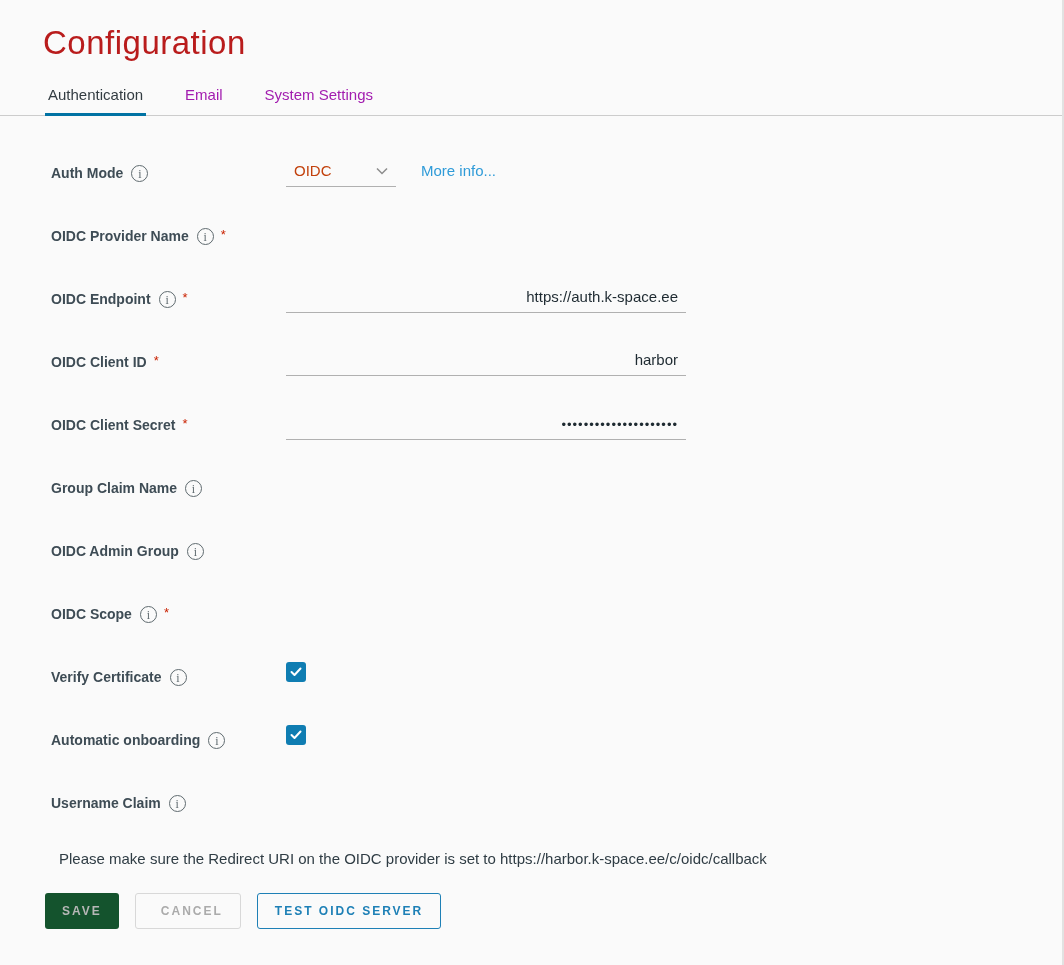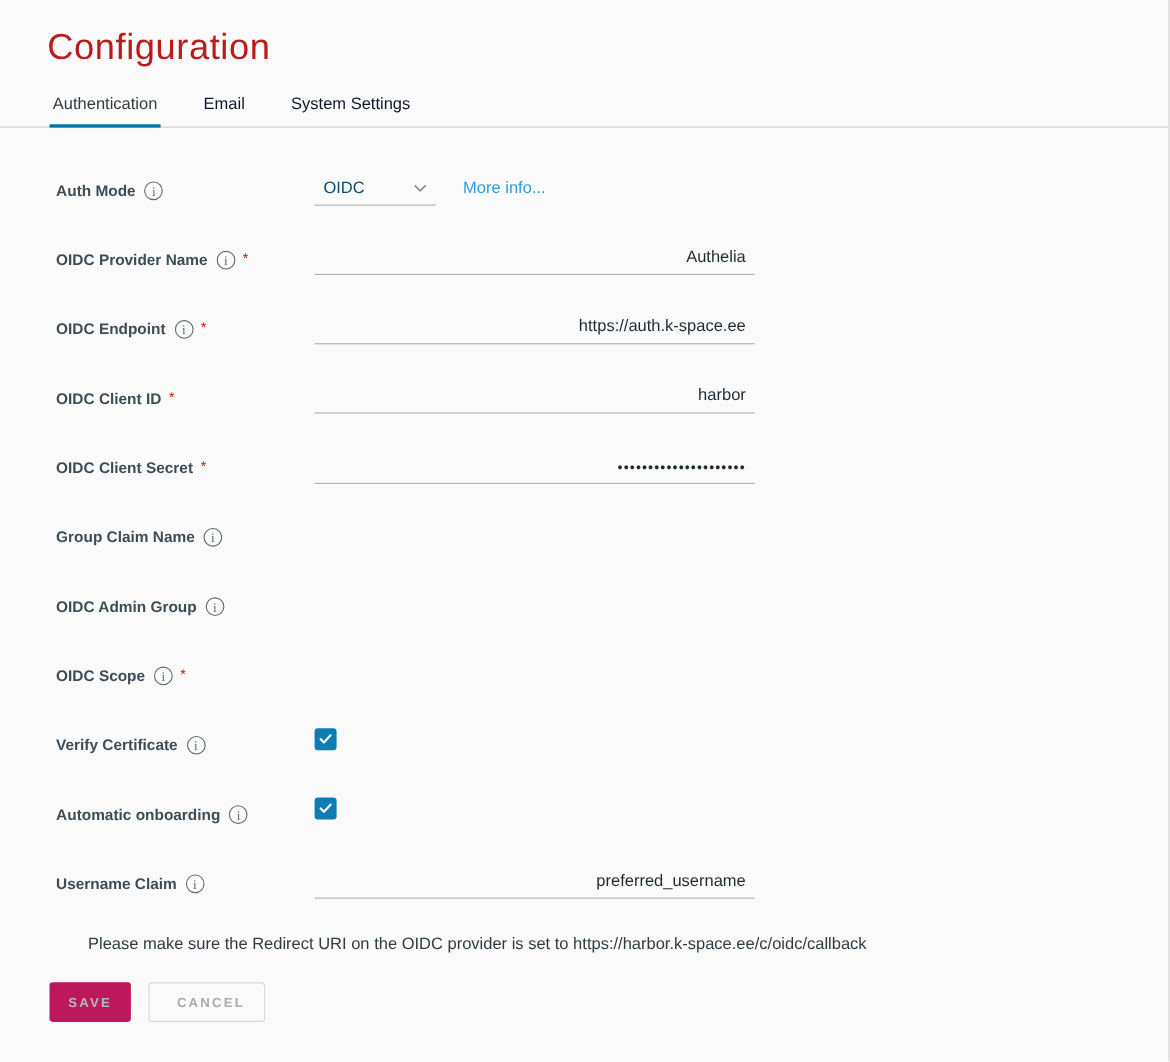--- a/index.html
+++ b/index.html
@@ -29,21 +29,21 @@
     margin-top:24px;
     padding-left:45px;
     border-bottom:1px solid #cccccc;
   }
   .tab {
     font-size:15px;
     padding:0 3px 10px 3px;
     margin-right:36px;
     margin-bottom:-1px;
     border-bottom:3px solid transparent;
-    color:#0f172a;
+    color:#a21caf;
     cursor:pointer;
     white-space:nowrap;
   }
   .tab.active {
     color:#333c42;
     border-bottom-color:#0072a3;
   }
   
   .form-rows { margin-top:40px; padding-left:45px; }
   .row { display:flex; height:63px;text-align:right; }
@@ -96,21 +96,21 @@
   }
   .line-input.password { letter-spacing:1px; font-size:13px; padding-top:8px; padding-bottom:6px; }
   .select {
     width:110px;
     display:flex;
     justify-content:space-between;
     align-items:center;
     padding:6px 8px 7px 8px;
     border-bottom:1px solid #b0b0b0;
     font-size:15px;
-    color:#0c4a6e;
+    color:#c2410c;
     line-height:17px;
     cursor:pointer;
   }
   .chevron { display:inline-flex; margin-left:6px; }
   .more-link {
     margin-left:25px;
     padding-top:6px;
     font-size:15px;
     color:#2f9bd8;
     text-decoration:none;
@@ -121,40 +121,40 @@
     align-items:center;
     justify-content:center;
     width:20px; height:20px;
     margin-top:2px;
     background:#0f7db2;
     border-radius:3px;
     cursor:pointer;
   }
   
   .note {
-    padding-left:80px;
+    padding-left:59px;
     font-size:15px;
     color:#2f3c44;
     line-height:20px;
   }
   .btn-row { display:flex; margin-top:24px; padding-left:45px; }
   .btn {
     height:36px;
     padding:0 17px;
     margin-right:16px;
     font-family:"Liberation Sans", sans-serif;
     font-size:12px;
     font-weight:600;
     letter-spacing:2px;
     border-radius:3px;
     background:transparent;
     border:1px solid transparent;
     cursor:pointer;
   }
-  .btn-save { background:#be185d; color:#b7b7b7; border:none; }
+  .btn-save { background:#14532d; color:#b7b7b7; border:none; }
   .btn-cancel { border:1px solid #d8d8d8; color:#ababab;padding-left:25px; }
   .btn-test { border:1px solid #1e80b6; color:#1e80b6; }
 </style>
 </head>
 <body>
 
 <h1 class="page-title">Configuration</h1>
 
 <div class="tabs">
   <div class="tab active">Authentication</div>
@@ -180,23 +180,20 @@
         </div>
         <a class="more-link">More info...</a>
       </div>
   </div>
     <div class="row">
     <div class="label-col">
       <span class="lbl">OIDC Provider Name</span>
       <span class="info">i</span>
       <span class="req">*</span>
     </div>
-    <div class="ctrl-col">
-        <div class="line-input">Authelia</div>
-      </div>
   </div>
     <div class="row">
     <div class="label-col">
       <span class="lbl">OIDC Endpoint</span>
       <span class="info">i</span>
       <span class="req">*</span>
     </div>
     <div class="ctrl-col">
         <div class="line-input">https://auth.k-space.ee</div>
       </div>
@@ -269,26 +266,24 @@
           </svg>
         </span>
       </div>
   </div>
     <div class="row">
     <div class="label-col">
       <span class="lbl">Username Claim</span>
       <span class="info">i</span>
 
     </div>
-    <div class="ctrl-col">
-        <div class="line-input">preferred_username</div>
-      </div>
   </div>
   </div>
 
 <div class="note">Please make sure the Redirect URI on the OIDC provider is set to https://harbor.k-space.ee/c/oidc/callback</div>
 
 <div class="btn-row">
   <button class="btn btn-save" disabled="">SAVE</button>
   <button class="btn btn-cancel" disabled="">CANCEL</button>
+  <button class="btn btn-test">TEST OIDC SERVER</button>
 </div>
 
 <div class="right-edge"></div>
 
 </body></html>

